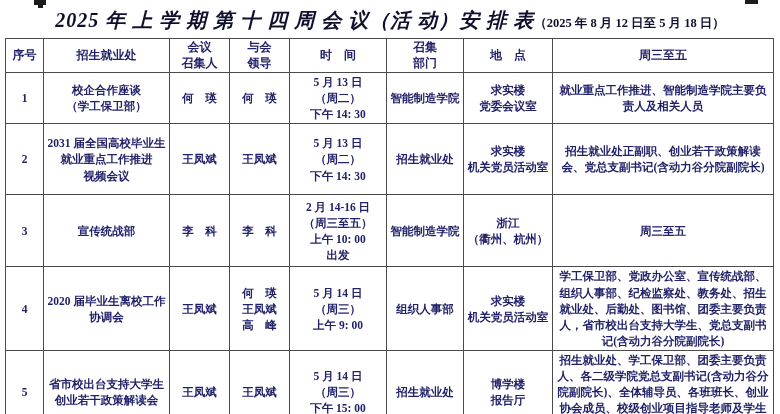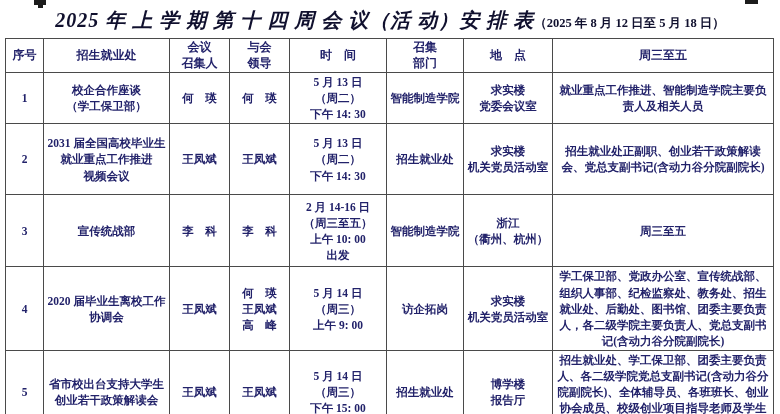--- a/index.html
+++ b/index.html
@@ -164,24 +164,24 @@
         <td>4</td>
         <td class="pre">2020 届毕业生离校工作
 协调会</td>
         <td class="pre">王凤斌</td>
         <td class="pre">何　瑛
 王凤斌
 高　峰</td>
         <td class="pre">5 月 14 日
 （周三）
 上午 9: 00</td>
-        <td class="pre">访企拓岗</td>
+        <td class="pre">组织人事部</td>
         <td class="pre">求实楼
 机关党员活动室</td>
-        <td class="attendees">学工保卫部、党政办公室、宣传统战部、组织人事部、纪检监察处、教务处、招生就业处、后勤处、图书馆、团委主要负责人，各二级学院主要负责人、党总支副书记(含动力谷分院副院长)</td>
+        <td class="attendees">学工保卫部、党政办公室、宣传统战部、组织人事部、纪检监察处、教务处、招生就业处、后勤处、图书馆、团委主要负责人，省市校出台支持大学生、党总支副书记(含动力谷分院副院长)</td>
       </tr>
       <tr class="r4">
         <td>5</td>
         <td class="pre">省市校出台支持大学生
 创业若干政策解读会</td>
         <td class="pre">王凤斌</td>
         <td class="pre">王凤斌</td>
         <td class="pre">5 月 14 日
 （周三）
 下午 15: 00</td>

